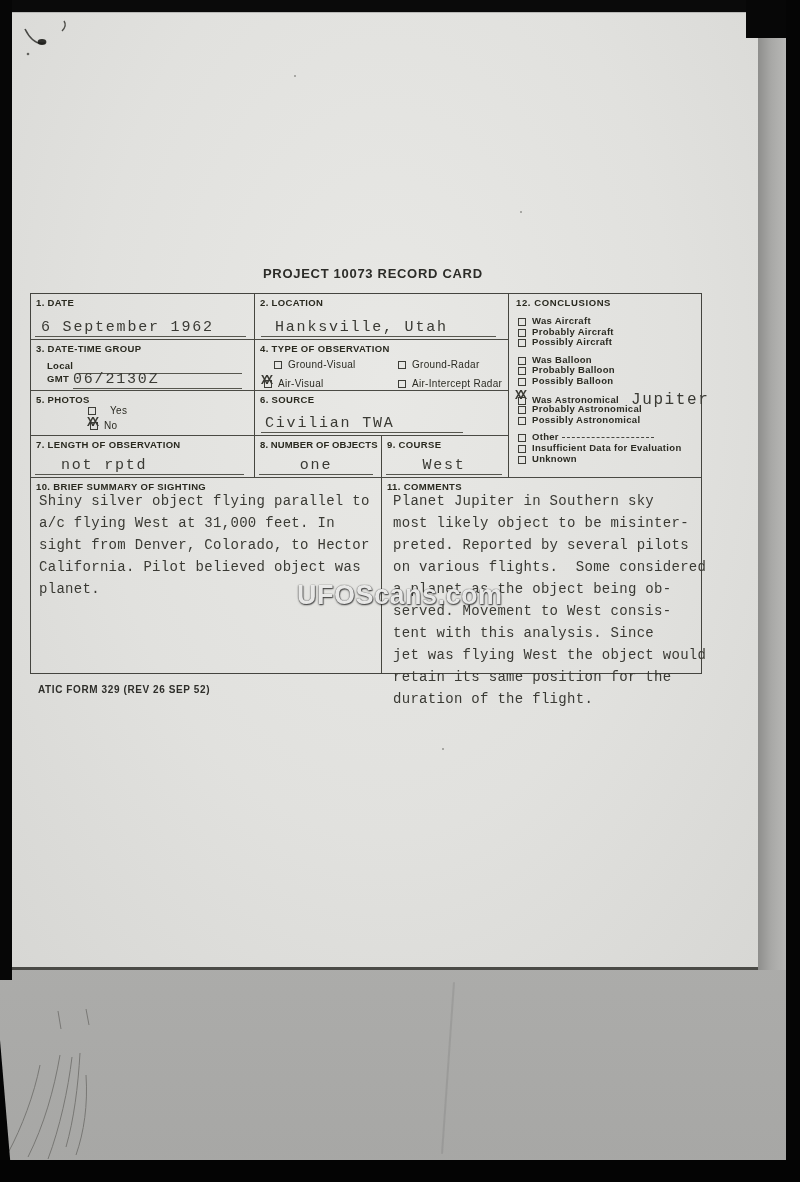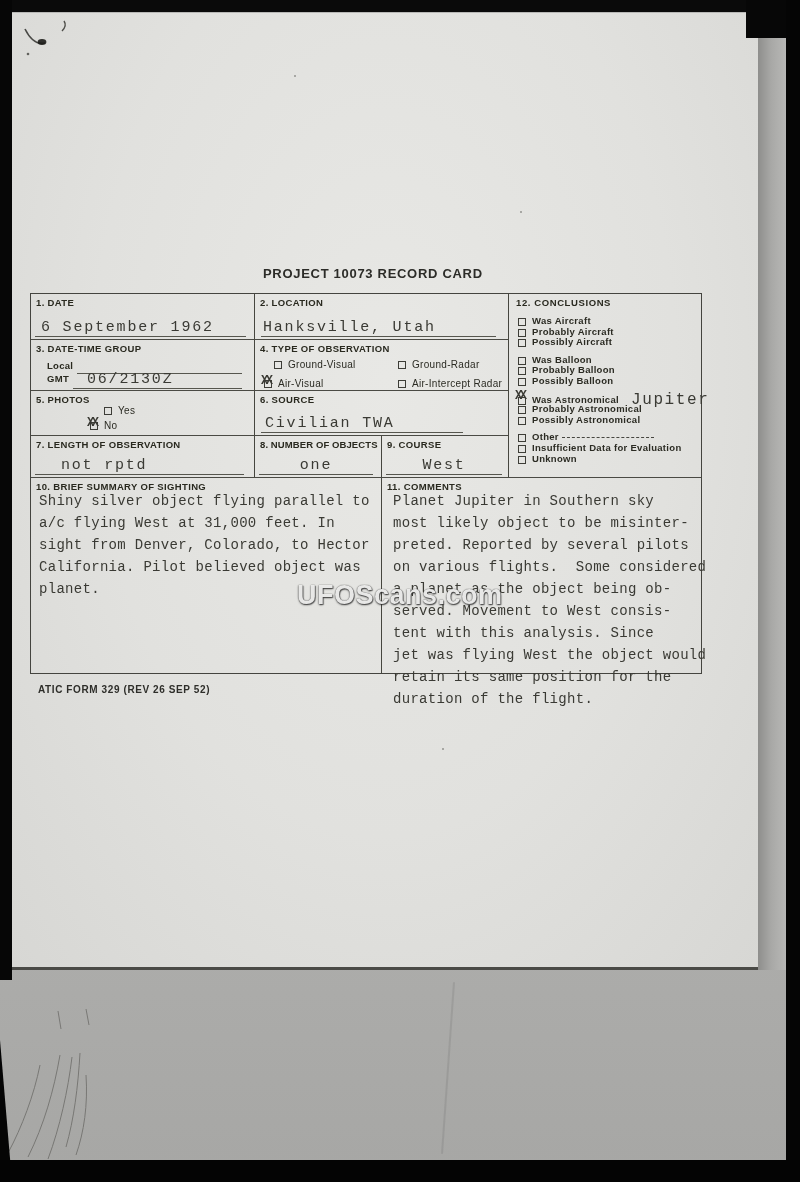--- a/index.html
+++ b/index.html
@@ -103,34 +103,34 @@
       <div class="cell br bb" style="left:0; top:0; width:224px; height:46px;">
         <div class="flabel">1. DATE</div>
         <div class="vline" style="left:4px; right:8px; bottom:2px;">
           <span class="typed-lg" style="margin-left:6px;">6 September 1962</span>
         </div>
       </div>
 
       <div class="cell br bb" style="left:224px; top:0; width:254px; height:46px;">
         <div class="flabel">2. LOCATION</div>
         <div class="vline" style="left:6px; right:12px; bottom:2px;">
-          <span class="typed-lg" style="margin-left:2px;font-family:Liberation Mono, monospace;">Hanksville, Utah</span>
+          <span class="typed-lg" style="margin-left:14px;font-family:Liberation Mono, monospace;">Hanksville, Utah</span>
         </div>
       </div>
 
       <div class="cell br bb" style="left:0; top:46px; width:224px; height:51px;">
         <div class="flabel">3. DATE-TIME GROUP</div>
         <div class="lrow" style="left:16px; top:20px; right:12px; height:14px;">
           <span class="llab">Local</span>
           <span class="lfill"></span>
         </div>
         <div class="lrow" style="left:16px; top:33px; right:12px; height:16px;">
           <span class="llab">GMT</span>
           <span class="lfill">
-            <span class="typed-lg" style="margin-left:14px;">06/2130Z</span>
+            <span class="typed-lg" style="">06/2130Z</span>
           </span>
         </div>
       </div>
 
       <div class="cell br bb" style="left:224px; top:46px; width:254px; height:51px;">
         <div class="flabel">4. TYPE OF OBSERVATION</div>
         <div class="opt" style="left:18px; top:19px;">
           <span class="cb">
               <span class="box"></span>
               <span class="mark"></span>
@@ -155,21 +155,21 @@
           <span class="cb">
               <span class="box"></span>
               <span class="mark"></span>
             </span>
           <span class="olabel">Air-Intercept Radar</span>
         </div>
       </div>
 
       <div class="cell br bb" style="left:0; top:97px; width:224px; height:45px;">
         <div class="flabel">5. PHOTOS</div>
-        <div class="opt" style="left:72px; top:14px;">
+        <div class="opt" style="left:56px; top:14px;gap:8px;">
           <span class="cb">
               <span class="box"></span>
               <span class="mark"></span>
             </span>
           <span class="olabel">Yes</span>
         </div>
         <div class="opt" style="left:58px; top:29px;">
           <span class="cb">
               <span class="box"></span>
               <span class="mark">XX</span>

